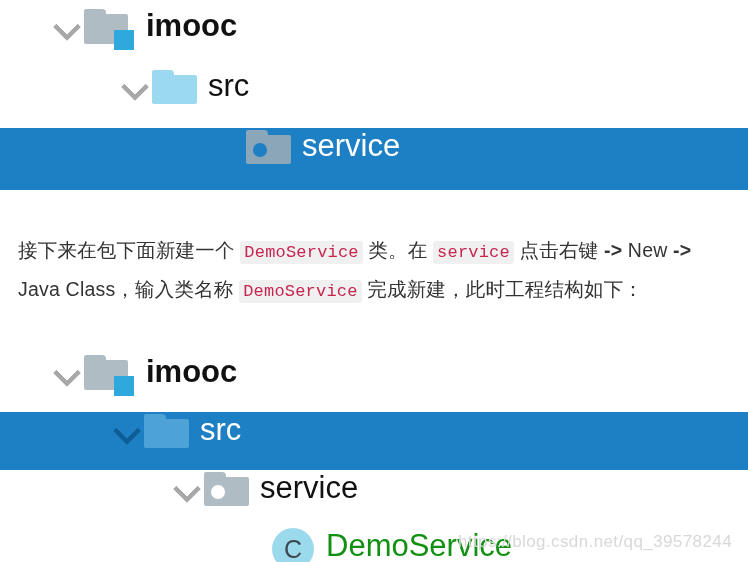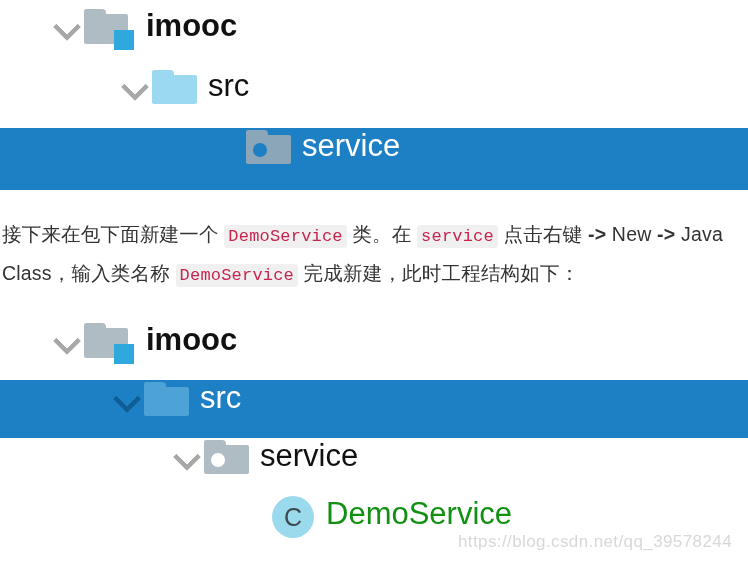--- a/index.html
+++ b/index.html
@@ -214,21 +214,21 @@
         <span class="f-body"></span>
         <span class="f-dot"></span>
     </span>
     <span class="label">service</span>
   </div>
 
 </div>
 
 <div class="gap-a"></div>
 
-<p class="para" style="margin:0;">
+<p class="para" style="margin:16px;">
   <span>接下来在包下面新建一个 </span><code>DemoService</code><span> 类。在 </span><code>service</code><span> 点击右键 </span><span class="strong">-&gt;</span><span> New </span><span class="strong">-&gt;</span><span> Java Class，输入类名称 </span><code>DemoService</code><span> 完成新建，此时工程结构如下：</span>
 </p>
 
 <div class="gap-b"></div>
 
 <div class="tree">
 
   <div class="row" style="height:58px; padding-left:50px;">
     <span class="chev"></span>
     <span class="ico ico-module">

